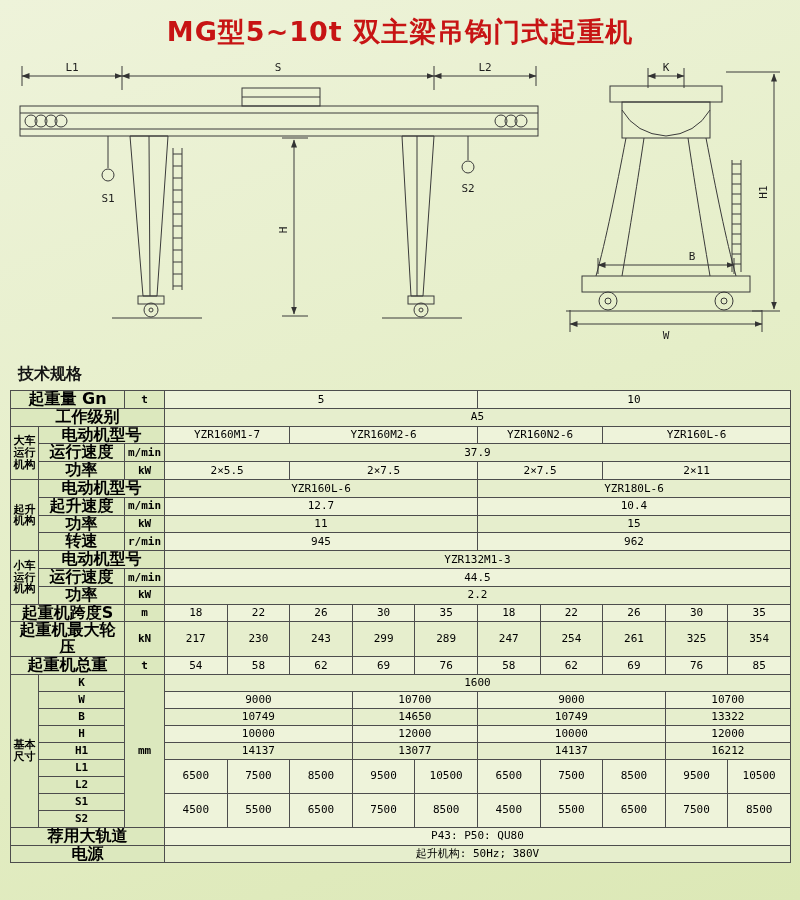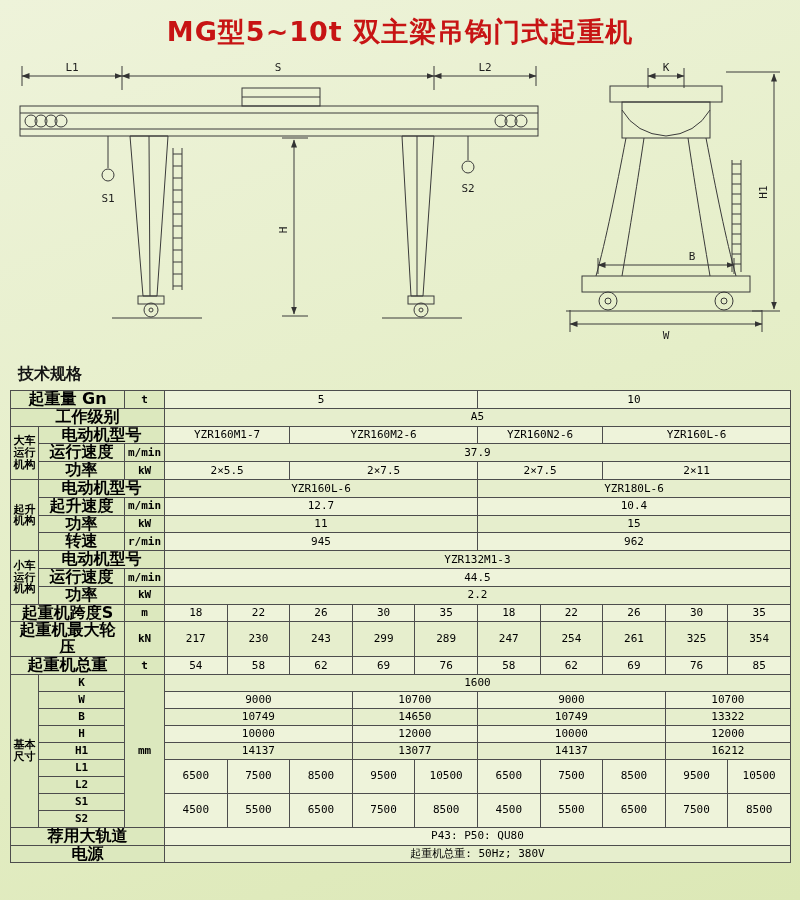--- a/index.html
+++ b/index.html
@@ -377,17 +377,17 @@
       <tr>
         <td class="dimlab">S2</td>
       </tr>
 
       <tr>
         <td colspan="3" class="lab">荐用大轨道</td>
         <td colspan="10" class="val">P43:  P50:  QU80</td>
       </tr>
       <tr>
         <td colspan="3" class="lab">电源</td>
-        <td colspan="10" class="val">起重机总重: 50Hz;  380V</td>
+        <td colspan="10" class="val">起升机构: 50Hz;  380V</td>
       </tr>
     </tbody>
   </table>
 </div>
 
 </body></html>

